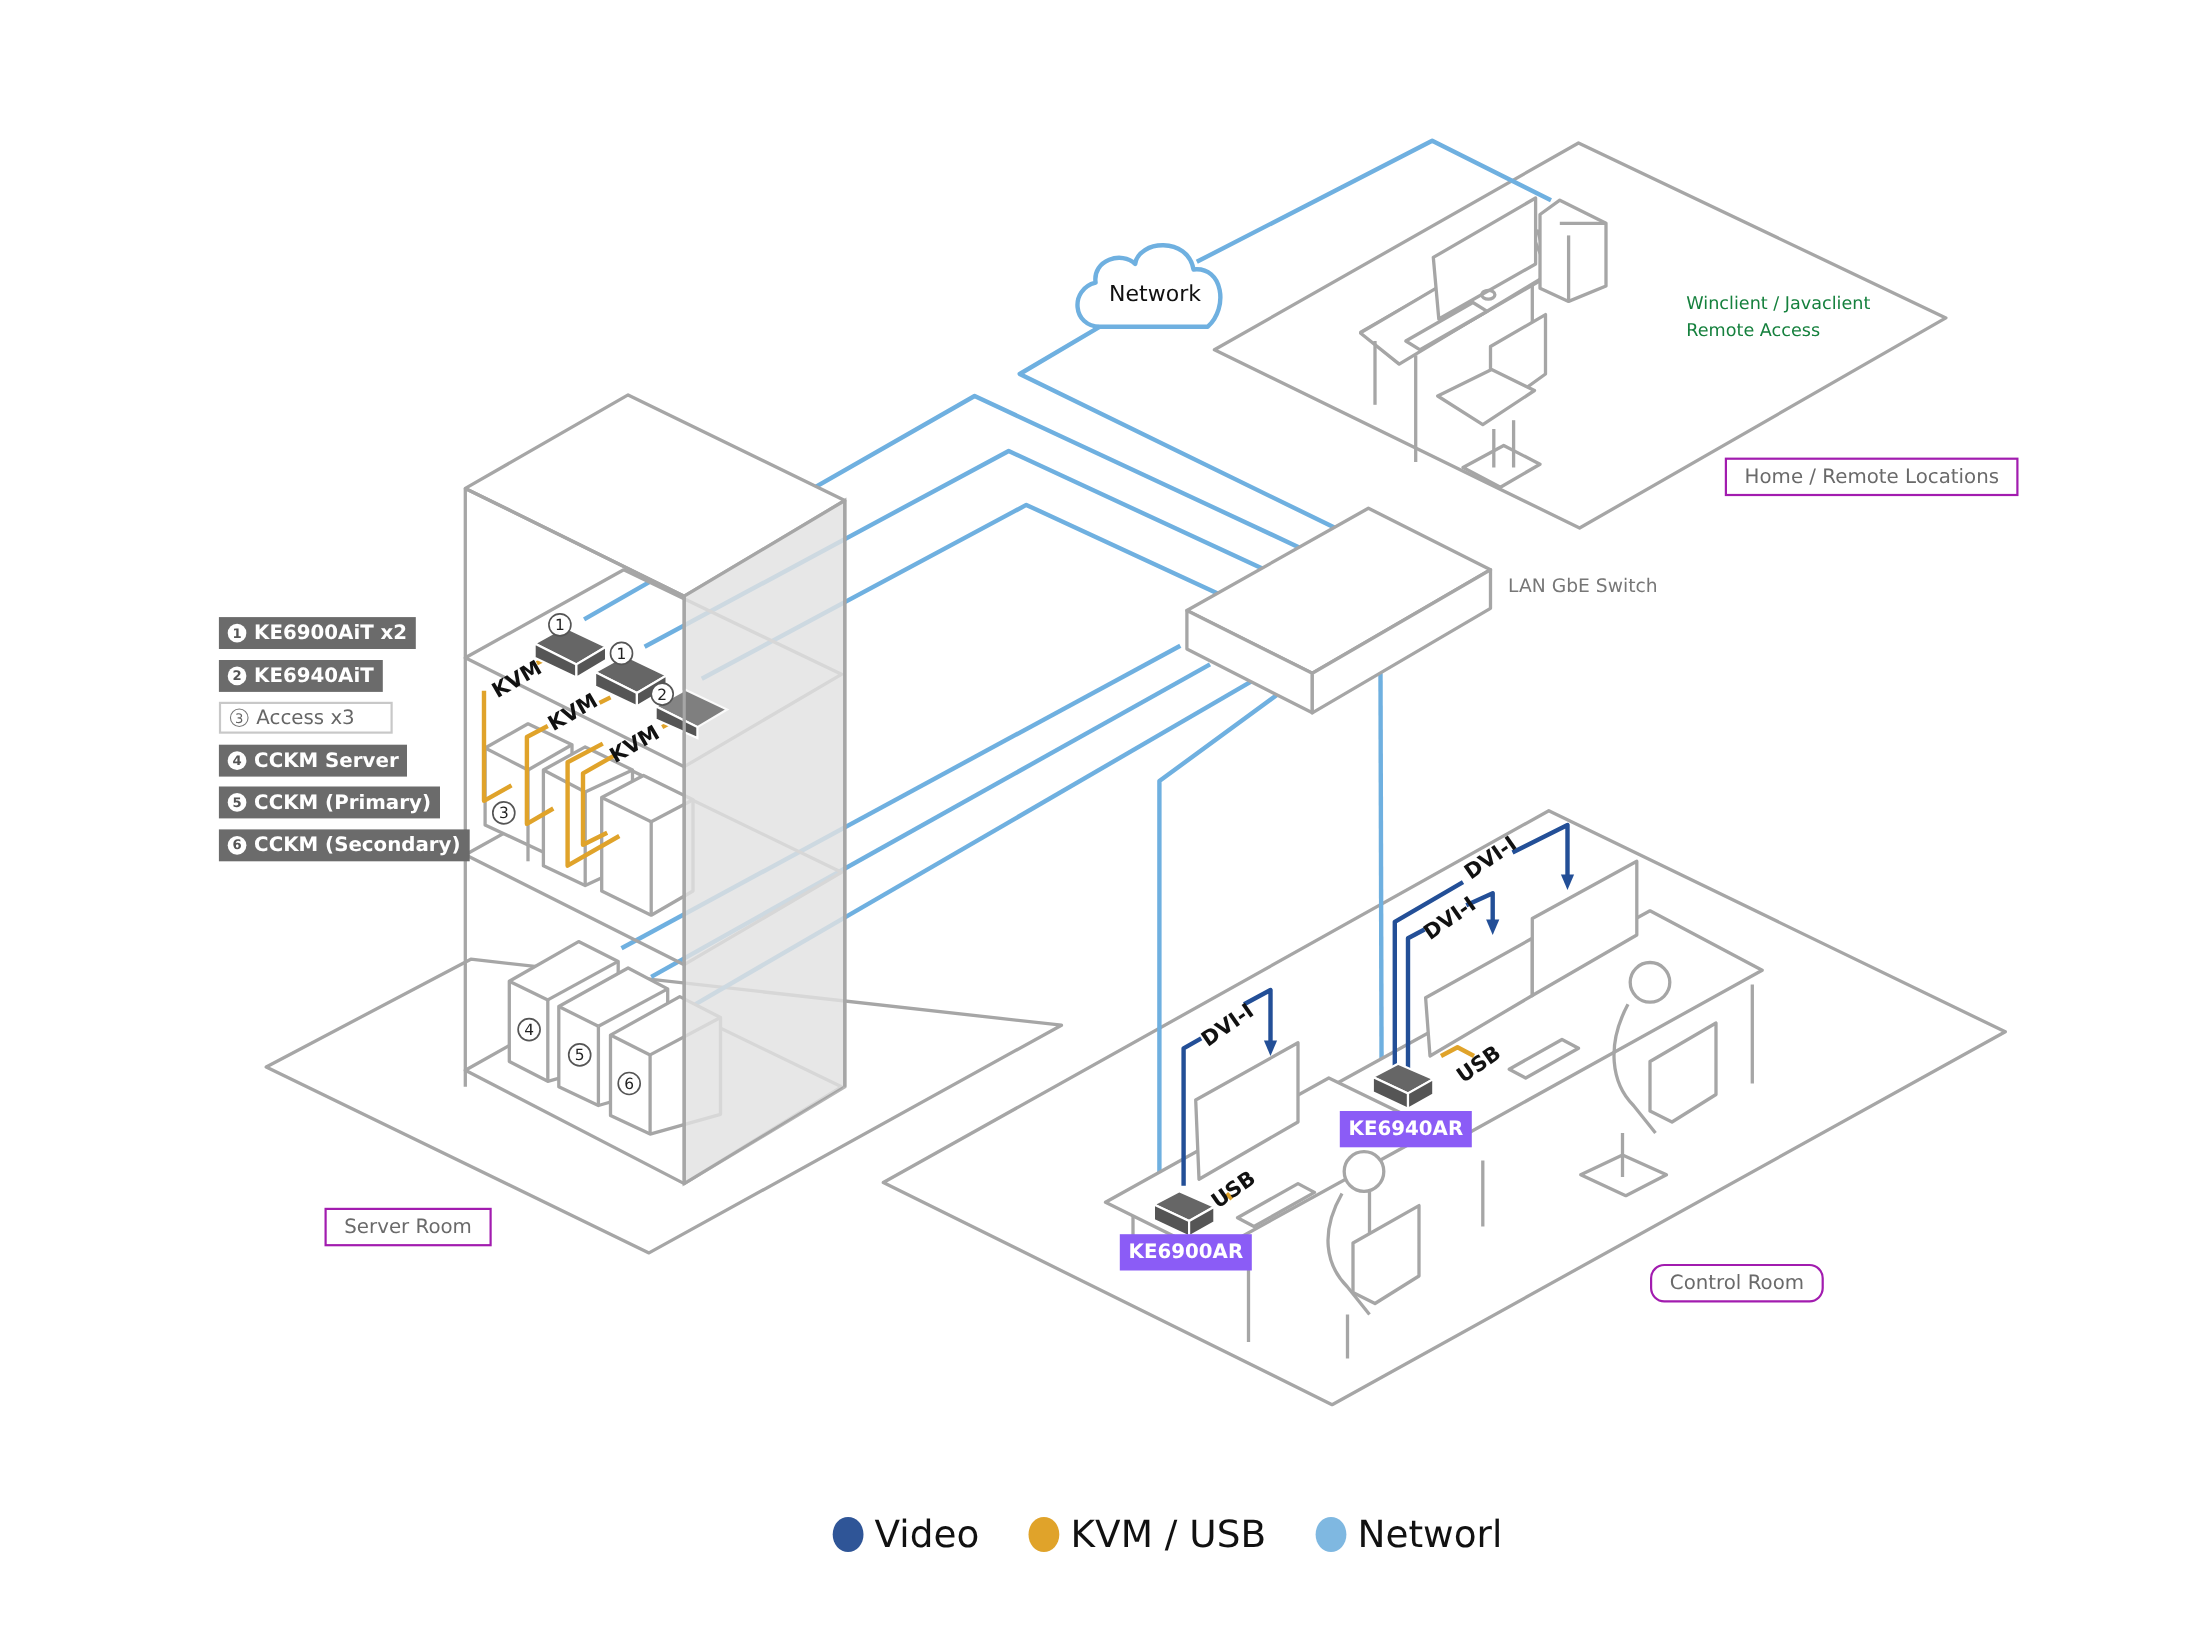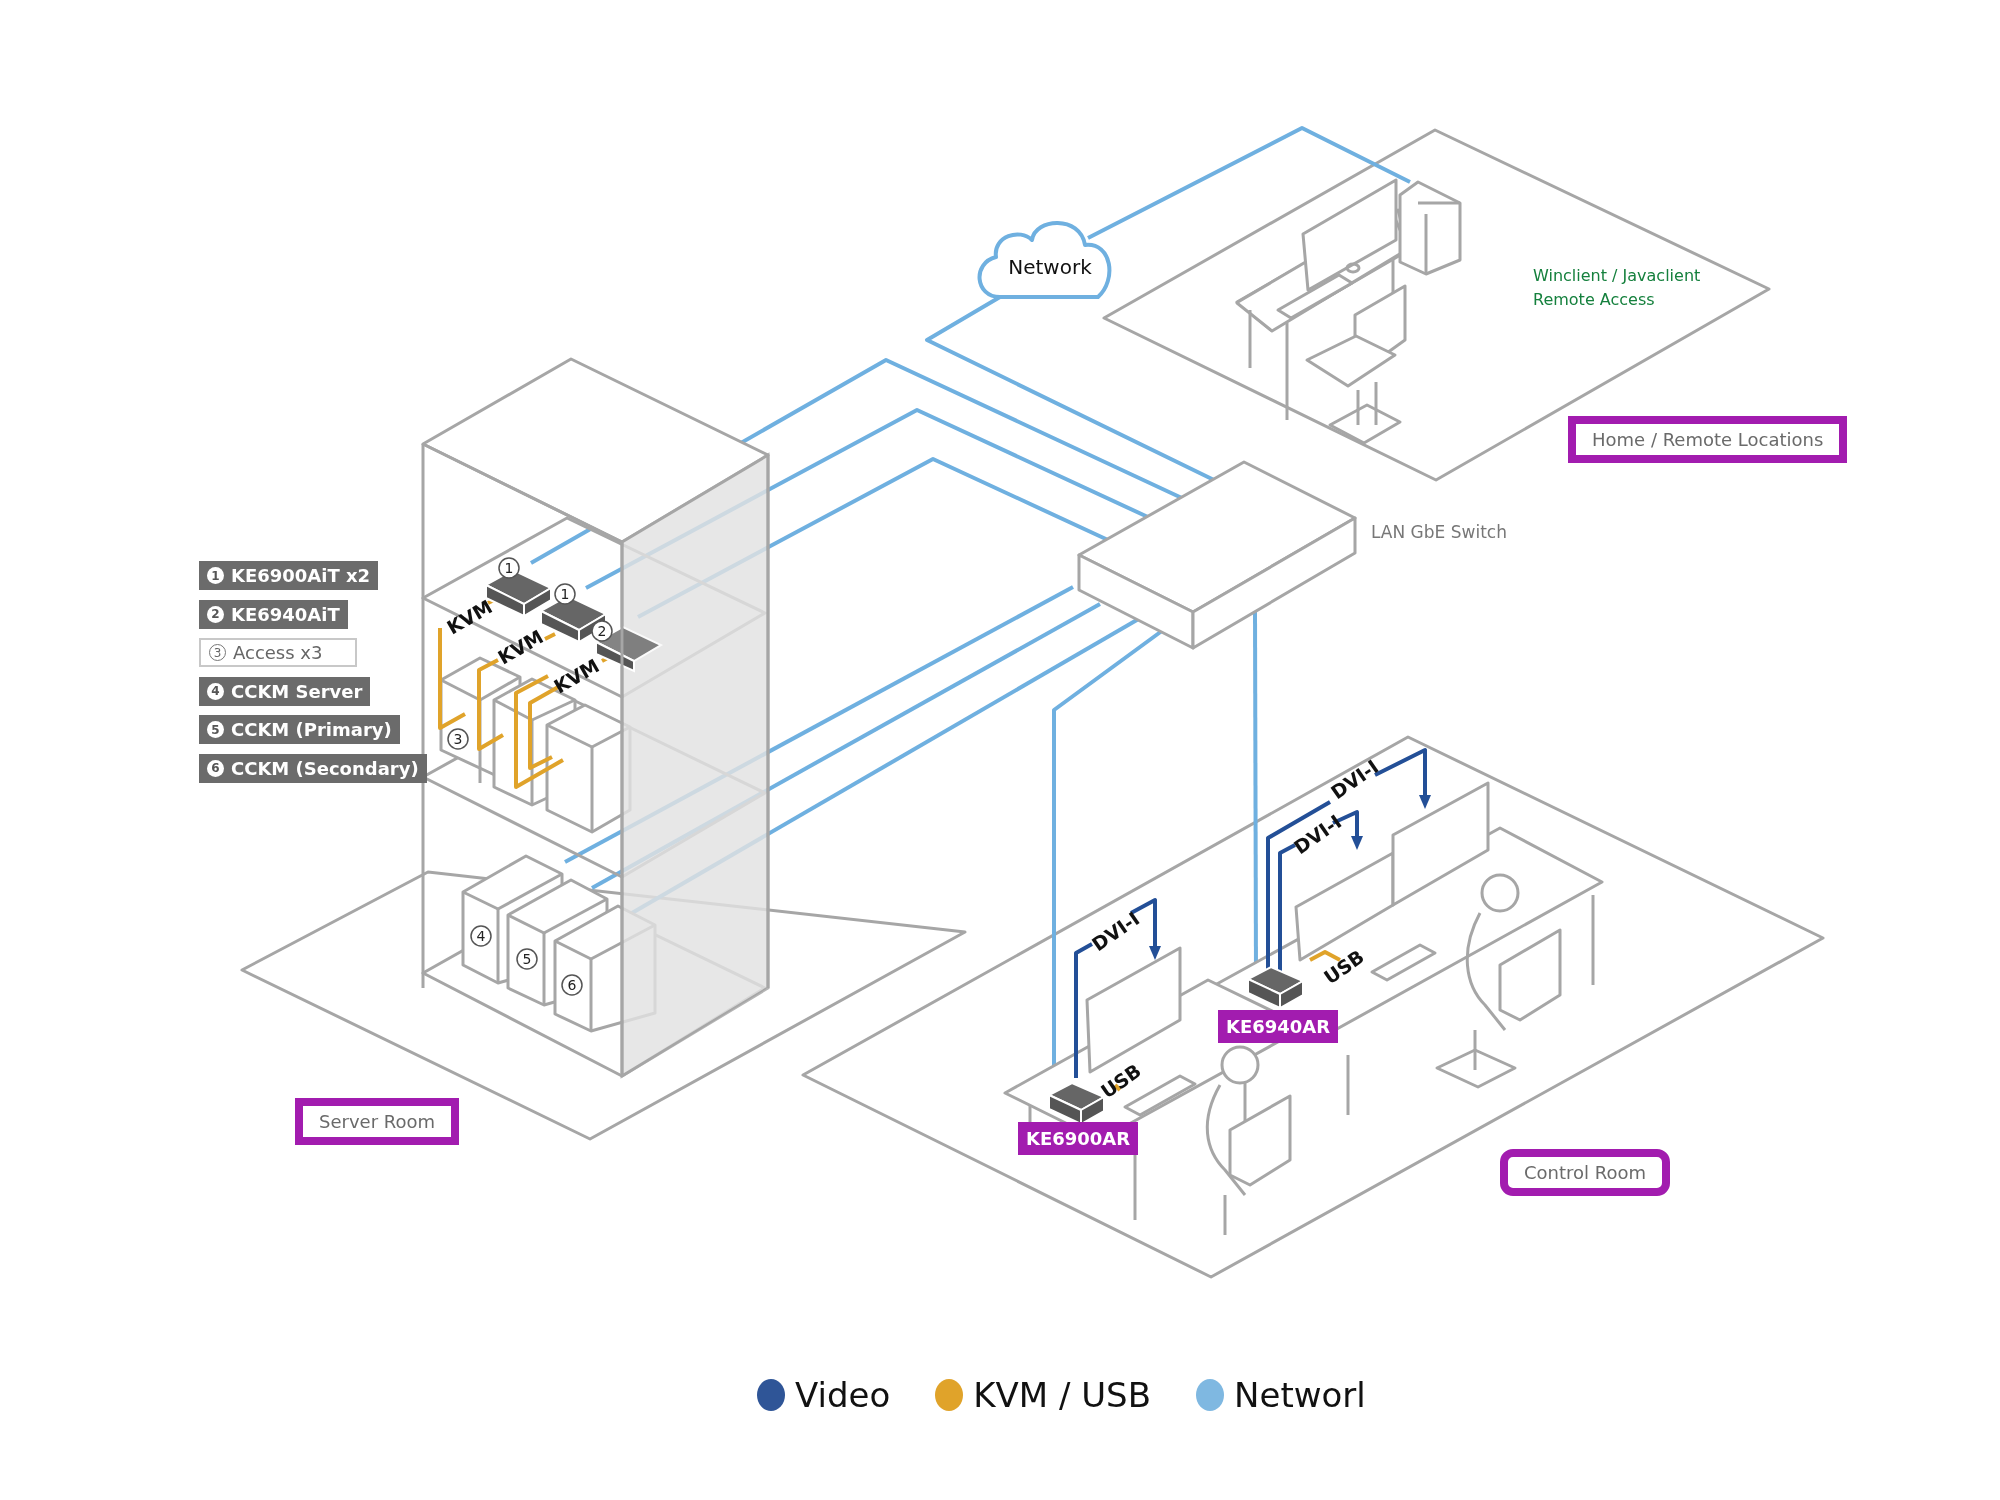--- a/index.html
+++ b/index.html
@@ -19,23 +19,23 @@
   .plain-label{font-family:"DejaVu Sans",sans-serif;font-size:17px;fill:#777;}
 
   .legend-list{position:absolute;left:199px;top:561px;width:240px;}
   .legend-item{display:flex;align-items:center;height:29px;margin-bottom:9.5px;padding:0 8px;box-sizing:border-box;
     font-family:"DejaVu Sans",sans-serif;font-weight:bold;font-size:18px;color:#fff;background:#6b6b6b;width:max-content;}
   .legend-item.outline{background:#fff;color:#666;border:2px solid #c8c8c8;font-weight:normal;}
   .legend-item .circ{display:inline-flex;width:17px;height:17px;border-radius:50%;background:#fff;color:#555;
     font-size:12px;align-items:center;justify-content:center;margin-right:7px;font-weight:bold;}
   .legend-item.outline .circ{border:1.5px solid #777;background:#fff;color:#666;font-weight:normal;width:15px;height:15px;}
 
-  .room-label{position:absolute;border:8px solid #a21caf;background:#fff;color:#6a6a6a;
+  .room-label{position:absolute;border:2px solid #a21caf;background:#fff;color:#6a6a6a;
     font-family:"DejaVu Sans",sans-serif;font-size:18px;padding:5px 16px;white-space:nowrap;}
-  .dev-label{position:absolute;background:#a21caf;color:#fff;font-family:"DejaVu Sans",sans-serif;
+  .dev-label{position:absolute;background:#8b5cf6;color:#fff;font-family:"DejaVu Sans",sans-serif;
     font-weight:bold;font-size:18px;padding:6px 8px;white-space:nowrap;}
   .note{position:absolute;color:#15803d;font-family:"DejaVu Sans",sans-serif;font-size:16px;line-height:24px;}
   .cloud-text{position:absolute;left:1000px;top:255px;width:100px;text-align:center;font-family:"DejaVu Sans",sans-serif;font-size:20px;color:#111;}
 
   .bottom-legend{position:absolute;top:1375px;left:757px;display:flex;align-items:center;}
   .bl-item{display:flex;align-items:center;margin-right:45px;}
   .bl-dot{width:28px;height:32px;border-radius:50%;margin-right:10px;}
   .bl-text{font-family:"DejaVu Sans",sans-serif;font-size:34px;color:#111;}
 </style>
 </head>

